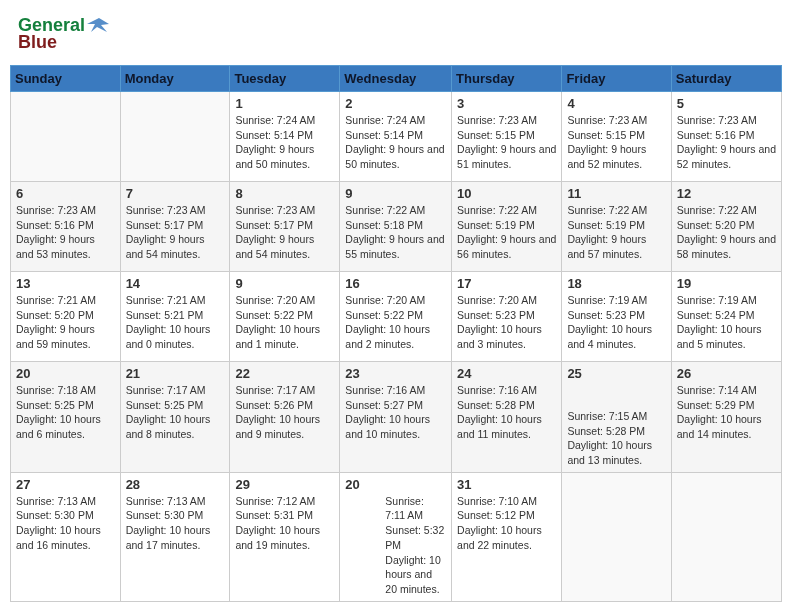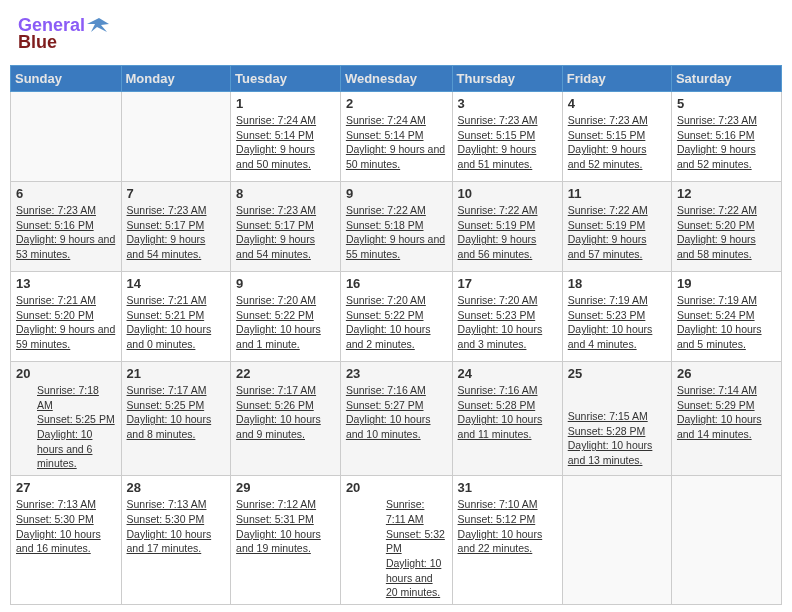--- a/index.html
+++ b/index.html
@@ -35,21 +35,21 @@
       font-weight: normal;
       color: #333;
     }
     .calendar {
       width: 100%;
       border-collapse: collapse;
       border: 1px solid #ccc;
     }
     .calendar thead tr th {
       background-color: #3a7abf;
-      color: #e5e5e5;
+      color: #0f172a;
       font-size: 13px;
       font-weight: bold;
       padding: 5px 4px;
       text-align: left;
       border: 1px solid #5599d0;
     }
     .calendar tbody tr td {
       vertical-align: top;
       border: 1px solid #ccc;
       padding: 4px 5px;
@@ -66,33 +66,32 @@
     .day-number {
       font-size: 13px;
       font-weight: bold;
       display: block;
       margin-bottom: 2px;
     }
     .day-info {
       font-size: 10.5px;
       line-height: 1.4;
       color: #333;
-      text-decoration: underline;
     }
     .empty-cell {
       background: #f9f9f9 !important;
     }
   </style>
 </head>
 <body>
 
 <div class="header">
   <div class="logo">
     <div style="display:flex;align-items:center;gap:2px;">
-      <span style="font-size:18px;font-weight:bold;color:#8b5cf6;">General</span>
+      <span style="font-size:18px;font-weight:bold;color:#15803d;">General</span>
       <svg width="22" height="22" viewBox="0 0 22 22">
         <polygon points="12,4 22,10 14,11 20,18 10,13 4,18 8,10 0,10" fill="#3a7abf" opacity="0.85"></polygon>
       </svg>
     </div>
     <span style="font-size:18px;font-weight:bold;color:#7f1d1d;margin-top:-4px;">Blue</span>
   </div>
   <div class="title-block">
     <h1></h1>
     <h2></h2>
   </div>
@@ -229,21 +228,21 @@
         <td>
           <span class="day-number">19</span>
           <div class="day-info" style="white-space: pre-line;">Sunrise: 7:19 AM
 Sunset: 5:24 PM
 Daylight: 10 hours and 5 minutes.</div>
         </td>
       </tr>
       <tr>
         <td>
           <span class="day-number">20</span>
-          <div class="day-info" style="white-space: pre-line; margin-left: 21px;">Sunrise: 7:18 AM
+          <div class="day-info" style="white-space: pre-line;">Sunrise: 7:18 AM
 Sunset: 5:25 PM
 Daylight: 10 hours and 6 minutes.</div>
         </td>
         <td>
           <span class="day-number">21</span>
           <div class="day-info" style="white-space: pre-line;">Sunrise: 7:17 AM
 Sunset: 5:25 PM
 Daylight: 10 hours and 8 minutes.</div>
         </td>
         <td>

